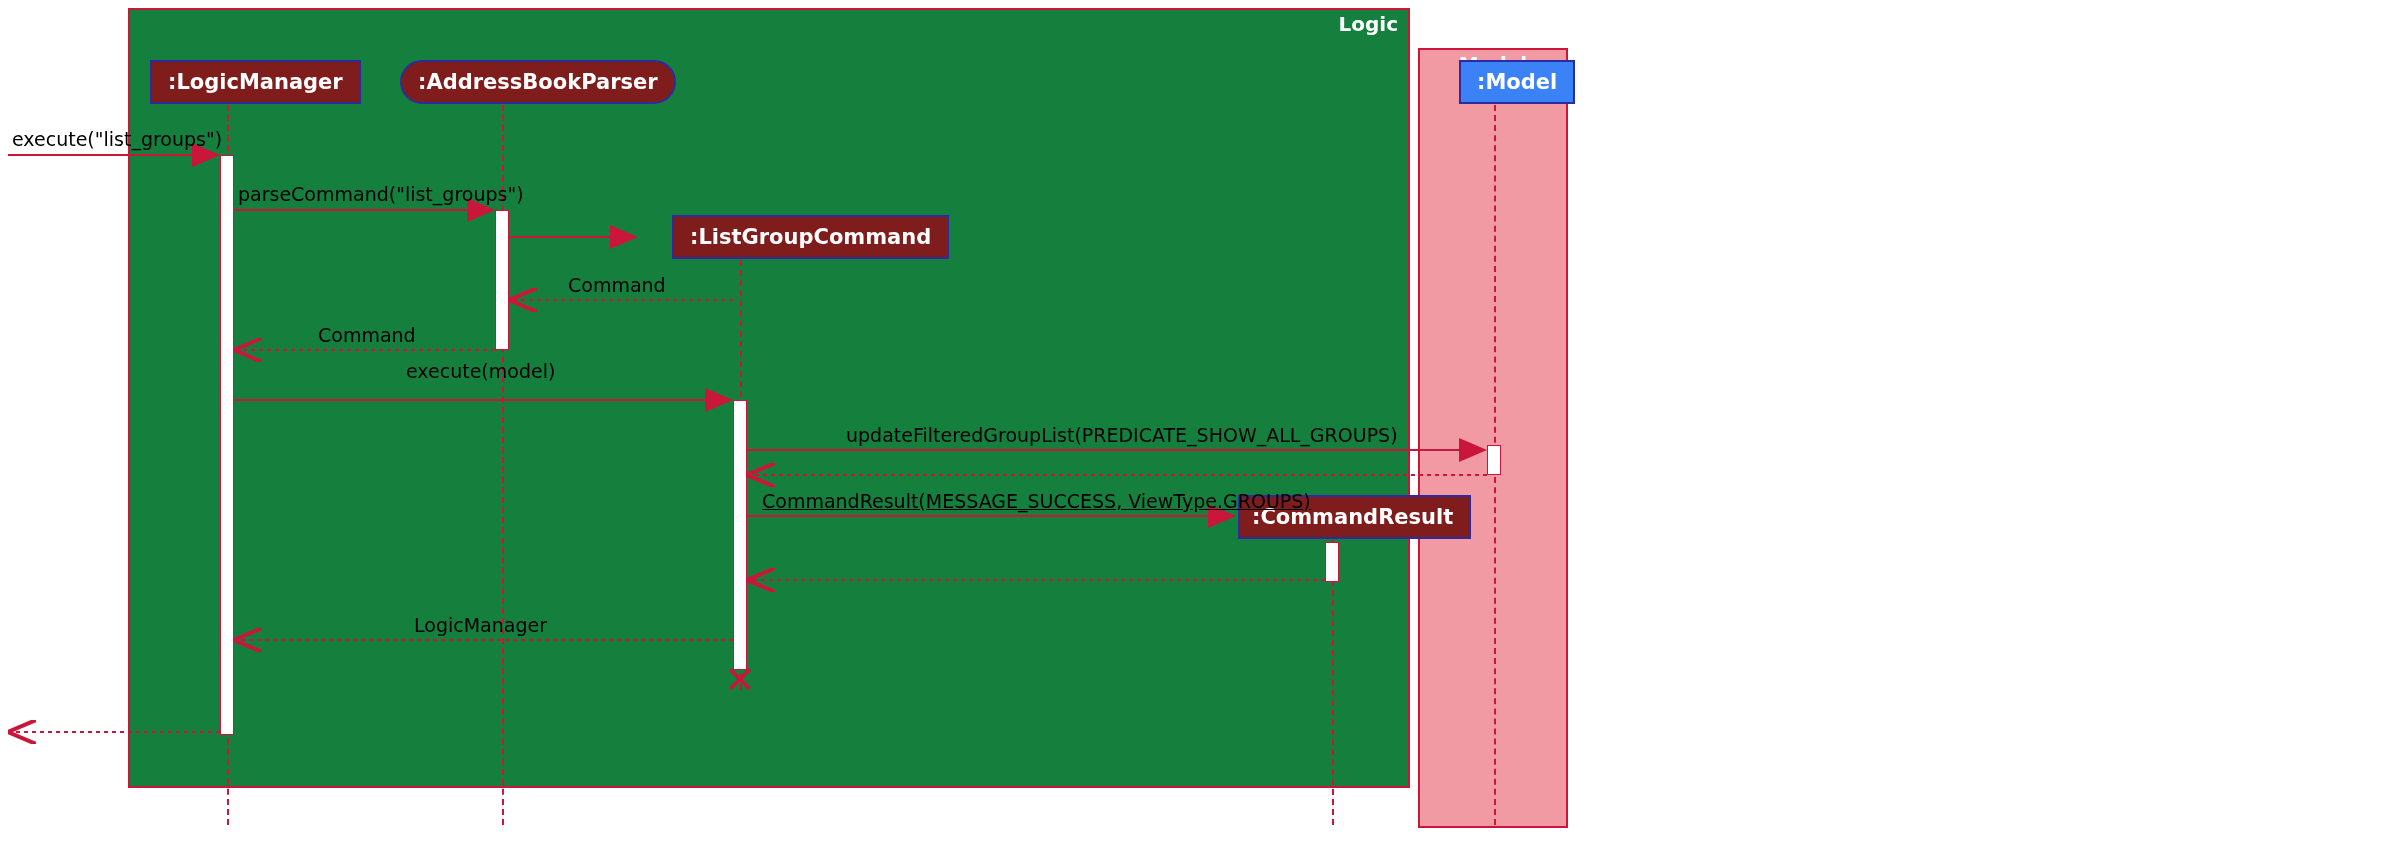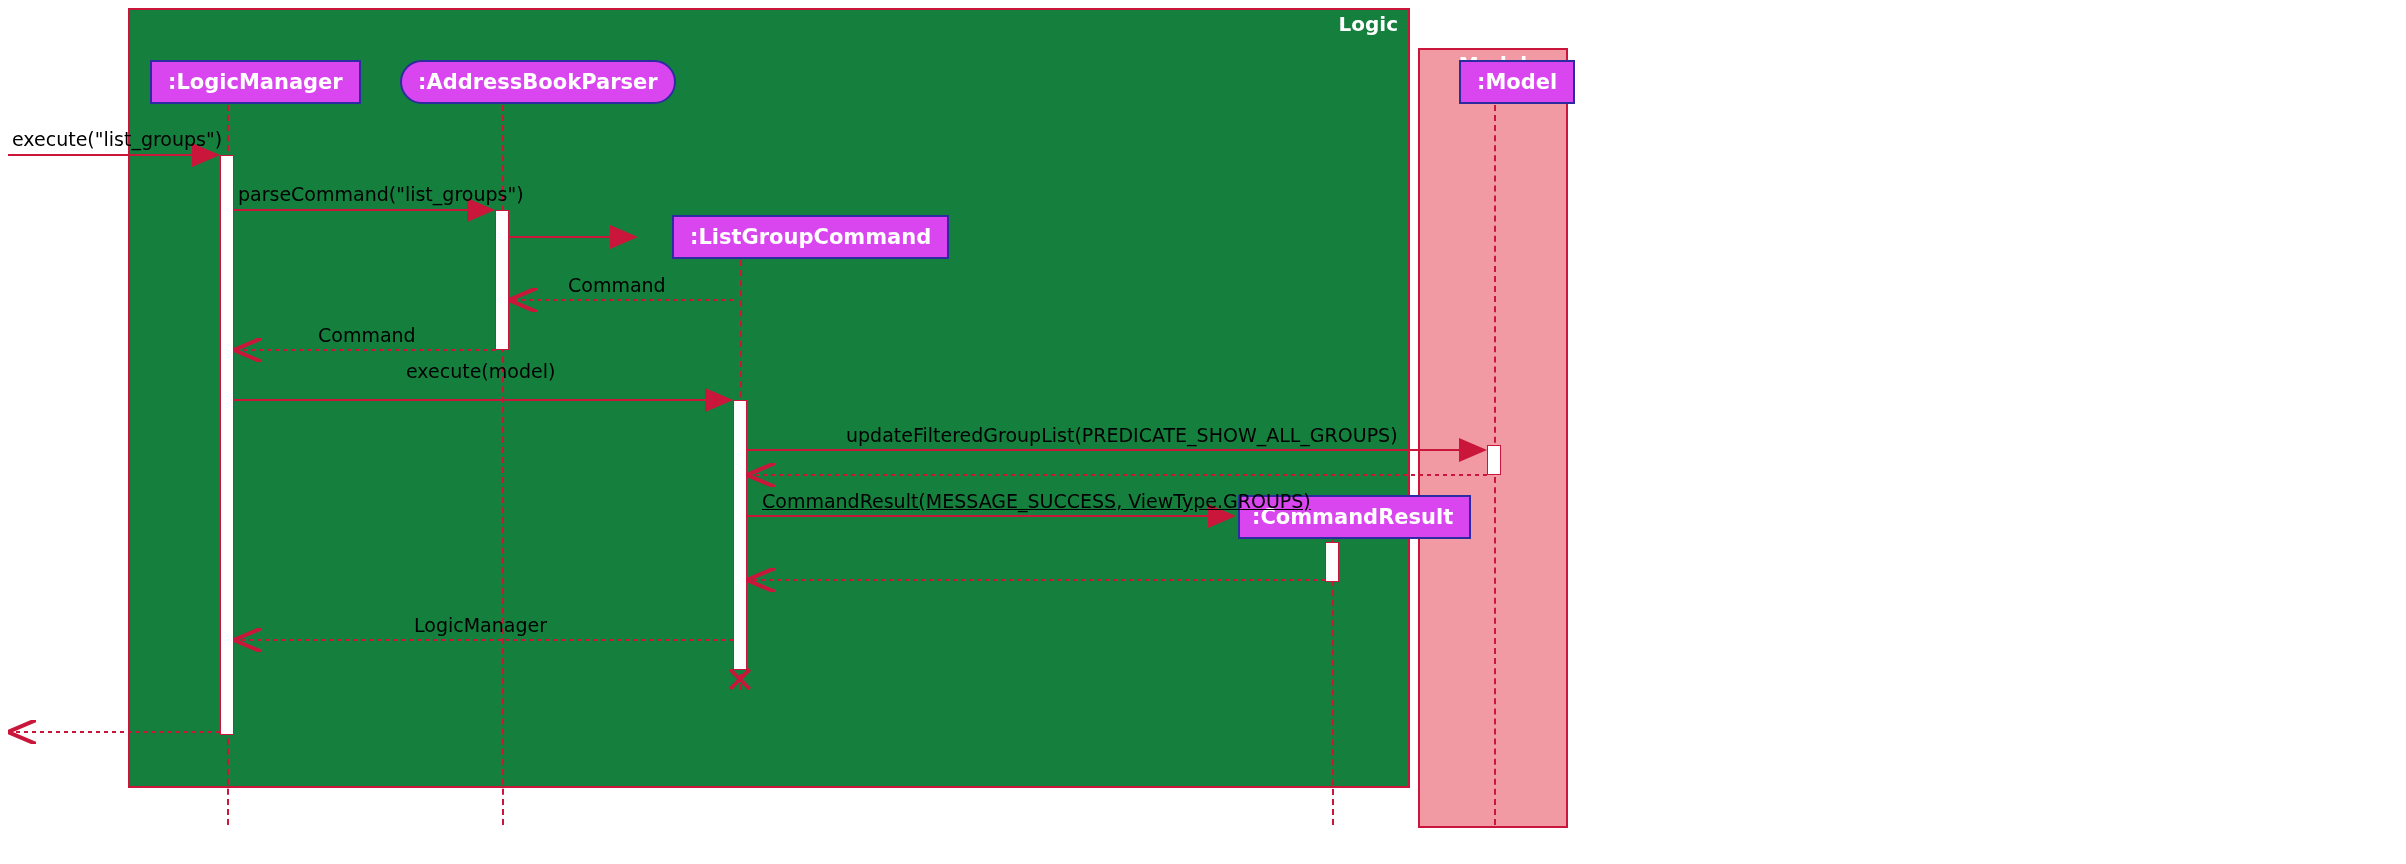--- a/index.html
+++ b/index.html
@@ -18,21 +18,21 @@
     border: 2px solid;
   }
   .frame-label {
     position: absolute;
     top: 2px;
     font-weight: bold;
     font-size: 20px;
   }
   .participant-head {
     position: absolute;
-    background: #d946ef;
+    background: #7f1d1d;
     color: #fff;
     border: 2px solid #2c2ca0;
     padding: 8px 16px;
     font-weight: 600;
     font-size: 21px;
     text-align: center;
     z-index: 3;
   }
   .lifeline {
     position: absolute;
@@ -80,21 +80,21 @@
 </div>
 
 <div class="participant-head" style="left:150px; top:60px;">:LogicManager</div>
 
 <div class="participant-head" style="left:400px; top:60px;border-radius:22px;">:AddressBookParser</div>
 
 <div class="participant-head" style="left:640px; top:215px;margin-left:32px;">:ListGroupCommand</div>
 
 <div class="participant-head" style="left:1238px; top:495px;padding-left:12px;">:CommandResult</div>
 
-<div class="participant-head" style="left:1459px; top:60px; background:#d946ef;">:Model</div>
+<div class="participant-head" style="left:1459px; top:60px; background:#3b82f6;">:Model</div>
 
 <div class="lifeline" style="left:227px; top:105px; height:720px; border-color:#c9163a;"></div>
 <div class="lifeline" style="left:502px; top:105px; height:720px; border-color:#c9163a;"></div>
 <div class="lifeline" style="left:740px; top:260px; height:430px; border-color:#c9163a;"></div>
 <div class="lifeline" style="left:1332px; top:540px; height:285px; border-color:#c9163a;"></div>
 <div class="lifeline" style="left:1494px; top:105px; height:720px; border-color:#c9163a;"></div>
 
 <div class="activation" style="left:220px; top:155px; height:580px; border-color:#c9163a;"></div>
 <div class="activation" style="left:495px; top:210px; height:140px; border-color:#c9163a;"></div>
 <div class="activation" style="left:733px; top:400px; height:270px; border-color:#c9163a;"></div>

